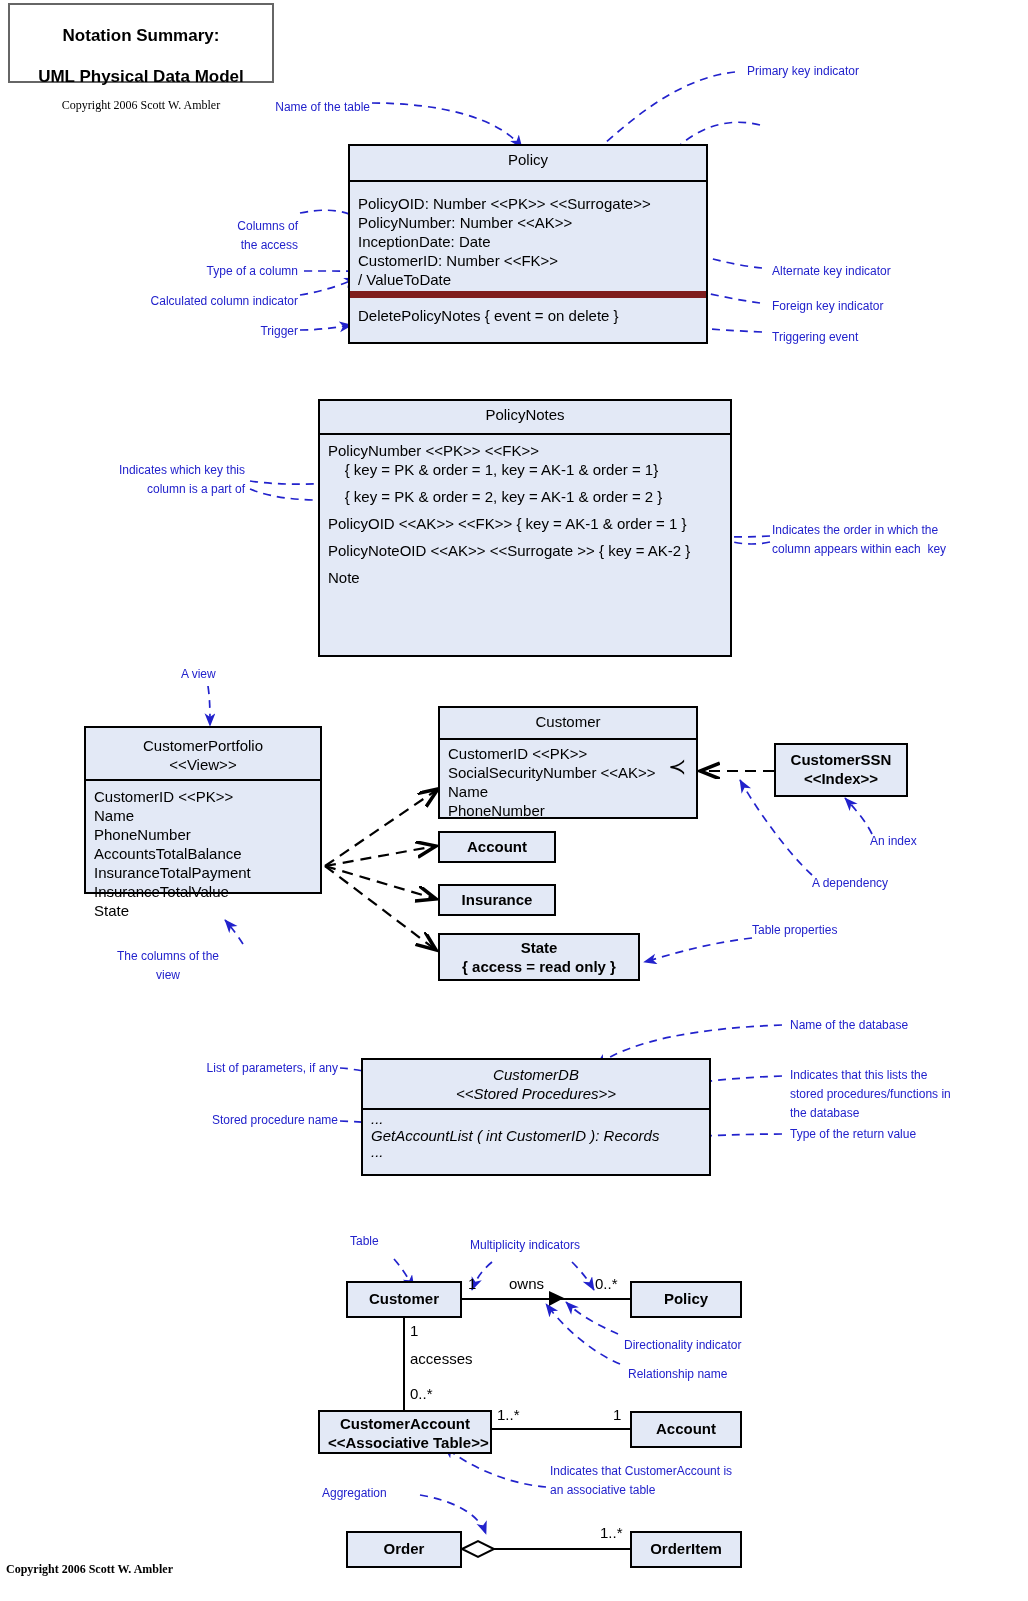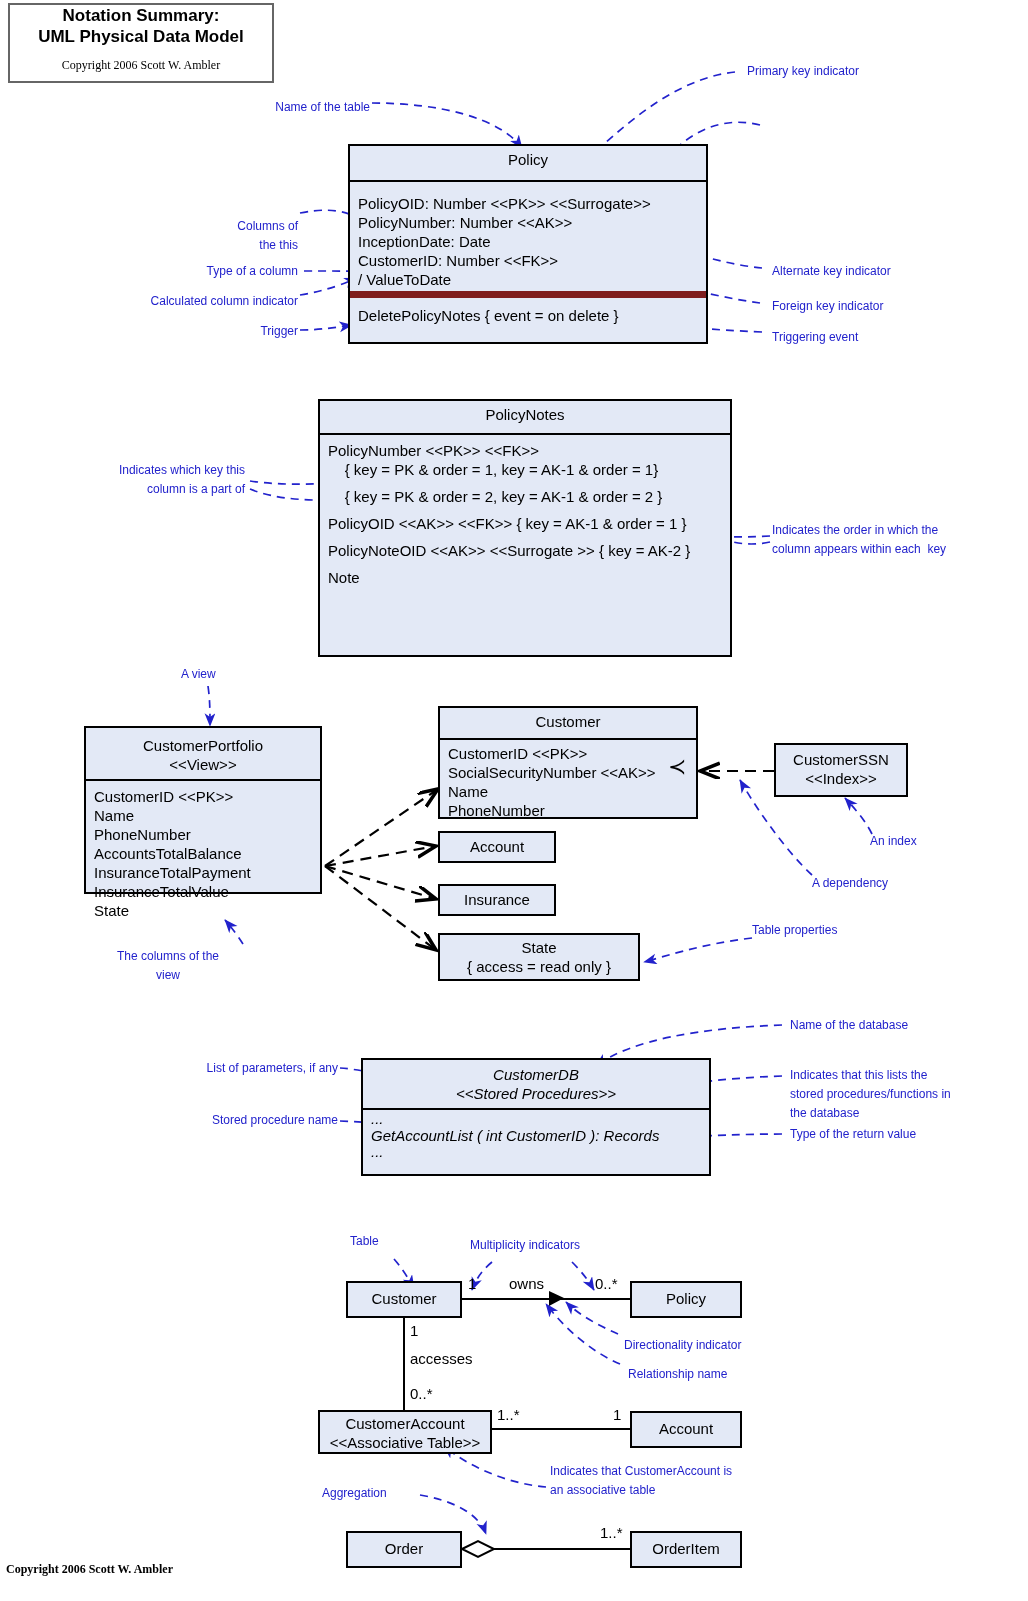--- a/index.html
+++ b/index.html
@@ -8,38 +8,38 @@
        color:#000;overflow:hidden;}
   #stage{position:absolute;left:0;top:0;width:1028px;height:1601px;}
   svg#wires{position:absolute;left:0;top:0;width:1028px;height:1601px;pointer-events:none;}
 
   
   .box{position:absolute;box-sizing:border-box;background:#e3e9f6;
        border:2px solid #000;}
   .box .sec{box-sizing:border-box;padding:4px 8px;}
   .box .sec.hdr{text-align:center;border-bottom:2px solid #000;}
   .box .sec.last{border-bottom:none;}
-  .box .sec.plain{text-align:center;}
+  .box .sec.plain{text-align:center;font-weight:bold;}
   .nm{font-size:15px;line-height:19px;white-space:pre;}
   .col{font-size:15px;line-height:19px;white-space:pre;}
 
   
   .lbl{position:absolute;color:#2222cc;font-size:12px;line-height:19px;
        white-space:pre;}
   .lbl.r{text-align:right;}
   .lbl.c{text-align:center;}
 
   
   .mt{position:absolute;color:#000;font-size:15px;line-height:18px;white-space:pre;}
 
   
   #titlebox{position:absolute;left:8px;top:3px;width:266px;height:80px;
             border:2px solid #666;background:#fff;box-sizing:border-box;}
   #titlebox .t1{font-weight:bold;font-size:17px;line-height:21px;text-align:center;
-                padding-top:0;}
+                padding-top:20px;}
   #titlebox .t2{font-size:12px;text-align:center;padding-top:11px;
                 font-family:"Liberation Serif","DejaVu Serif",serif;}
   #footcopy{position:absolute;left:6px;top:1562px;font-size:12px;font-weight:bold;
             font-family:"Liberation Serif","DejaVu Serif",serif;color:#000;}
 </style>
 </head>
 <body>
 
 <div id="stage">
 
@@ -291,21 +291,21 @@
   <div class="mt" style="left:410px;top:1385px;">0..*</div>
 
   <div class="mt" style="left:497px;top:1406px;">1..*</div>
   <div class="mt" style="left:613px;top:1406px;">1</div>
 
   <div class="mt" style="left:600px;top:1524px;">1..*</div>
 
   <div class="lbl r" style="left:150px;top:98px;width:220px;">Name of the table</div>
   <div class="lbl" style="left:747px;top:62px;">Primary key indicator</div>
   <div class="lbl r" style="left:80px;top:217px;width:218px;">Columns of
-the this</div>
+the access</div>
   <div class="lbl r" style="left:80px;top:262px;width:218px;">Type of a column</div>
   <div class="lbl r" style="left:60px;top:292px;width:238px;">Calculated column indicator</div>
   <div class="lbl r" style="left:120px;top:322px;width:178px;">Trigger</div>
   <div class="lbl" style="left:772px;top:262px;">Alternate key indicator</div>
   <div class="lbl" style="left:772px;top:297px;">Foreign key indicator</div>
   <div class="lbl" style="left:772px;top:328px;">Triggering event</div>
 
   <div class="lbl r" style="left:30px;top:461px;width:215px;">Indicates which key this
 column is a part of</div>
   <div class="lbl" style="left:772px;top:521px;">Indicates the order in which the

